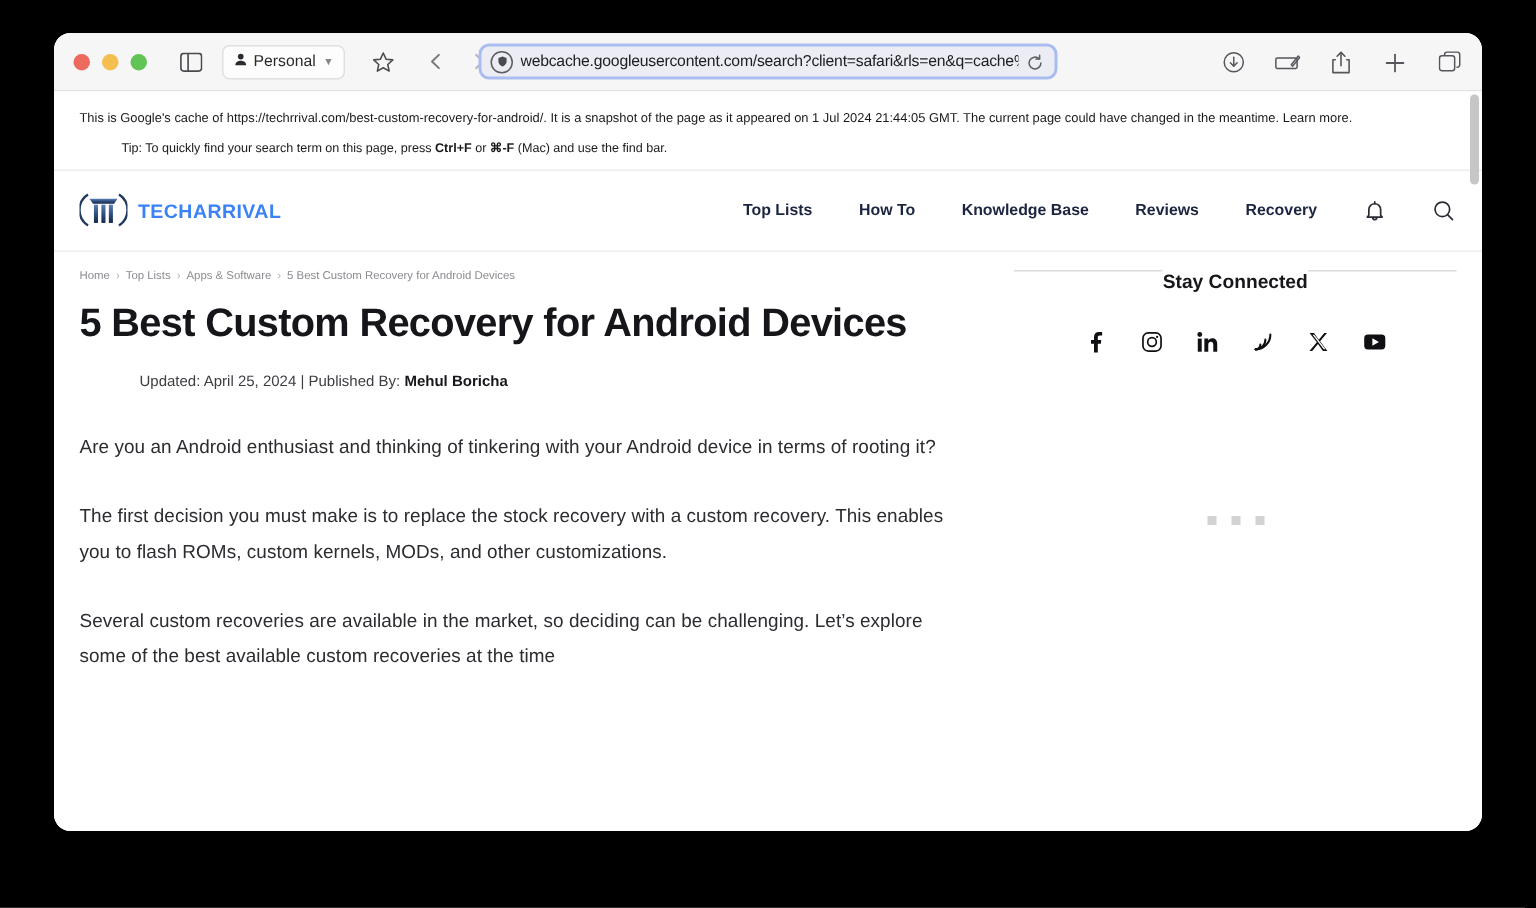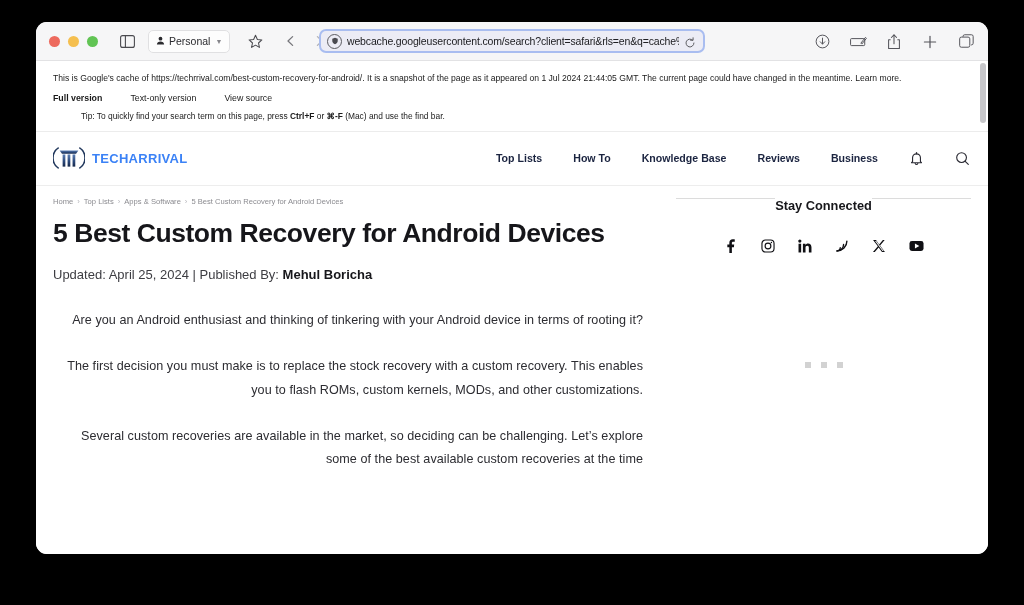--- a/index.html
+++ b/index.html
@@ -216,33 +216,33 @@
 
   .headline {
     font-size: 26.5px;
     font-weight: bold;
     color: #16161a;
     letter-spacing: -0.45px;
     line-height: 1.1;
     margin: 0 0 19px 0;
   }
   .byline {
-    font-size: 13px;
+    font-size: 10px;
     color: #3d3d42;
     margin-bottom: 27px;
+    margin-left: 40px;
   }
   .byline b { font-weight: bold; color: #17171b; }
 
   .para {
     font-size: 12.6px;
     color: #2c2c31;
     line-height: 1.9;
     margin: 0 0 22px 0;
     letter-spacing: 0.05px;
-    text-align: right;
   }
 
   
   .stay-head {
     display: flex;
     align-items: flex-start;
     margin-bottom: 26px;
   }
   .stay-rule { flex: 1; height: 1px; background: #dcdcdc; }
   .stay-title {
@@ -382,25 +382,20 @@
       </div>
     </div>
 
     <div class="content">
 
       <div class="scrollbar"></div>
 
       <div class="cache-banner">
         <div class="cache-line1">
           <span>This is Google's cache of </span><span>https://techrrival.com/best-custom-recovery-for-android/</span><span>. It is a snapshot of the page as it appeared on </span><span>1 Jul 2024 21:44:05 GMT</span><span>. The current page could have changed in the meantime. </span><span>Learn more</span><span>.</span>
-        </div>
-        <div class="cache-links">
-          <span class="full">Full version</span>
-          <span>Text-only version</span>
-          <span>View source</span>
         </div>
         <div class="cache-tip">
           <span>Tip: To quickly find your search term on this page, press </span><b>Ctrl+F</b><span> or </span><b>⌘-F</b><span> (Mac) and use the find bar.</span>
         </div>
       </div>
 
       <div class="site-header">
         <div class="logo-wrap">
           <span class="logo-mark">
             <svg width="32" height="30" viewBox="0 0 34 32">
@@ -420,21 +415,21 @@
             </svg>
           </span>
           <span class="logo-text">TECHARRIVAL</span>
         </div>
 
         <div class="site-nav">
           <span class="nav-link">Top Lists</span>
           <span class="nav-link">How To</span>
           <span class="nav-link">Knowledge Base</span>
           <span class="nav-link">Reviews</span>
-          <span class="nav-link">Business</span>
+          <span class="nav-link">Recovery</span>
           <span class="nav-icon">
             <svg width="15" height="15" viewBox="0 0 16 16" fill="none" stroke="currentColor" stroke-width="1.2" stroke-linecap="round" stroke-linejoin="round">
               <path d="M3.8 11.2 V7.2 a4.2 4.2 0 0 1 8.4 0 v4 l1.1 1.3 H2.7 Z"></path>
               <path d="M6.6 13.4 a1.5 1.5 0 0 0 2.8 0"></path>
               <line x1="8" y1="1.6" x2="8" y2="3"></line>
             </svg>
           </span>
           <span class="nav-icon">
             <svg width="15" height="15" viewBox="0 0 16 16" fill="none" stroke="currentColor" stroke-width="1.2" stroke-linecap="round">
               <circle cx="7" cy="7" r="5.2"></circle>

